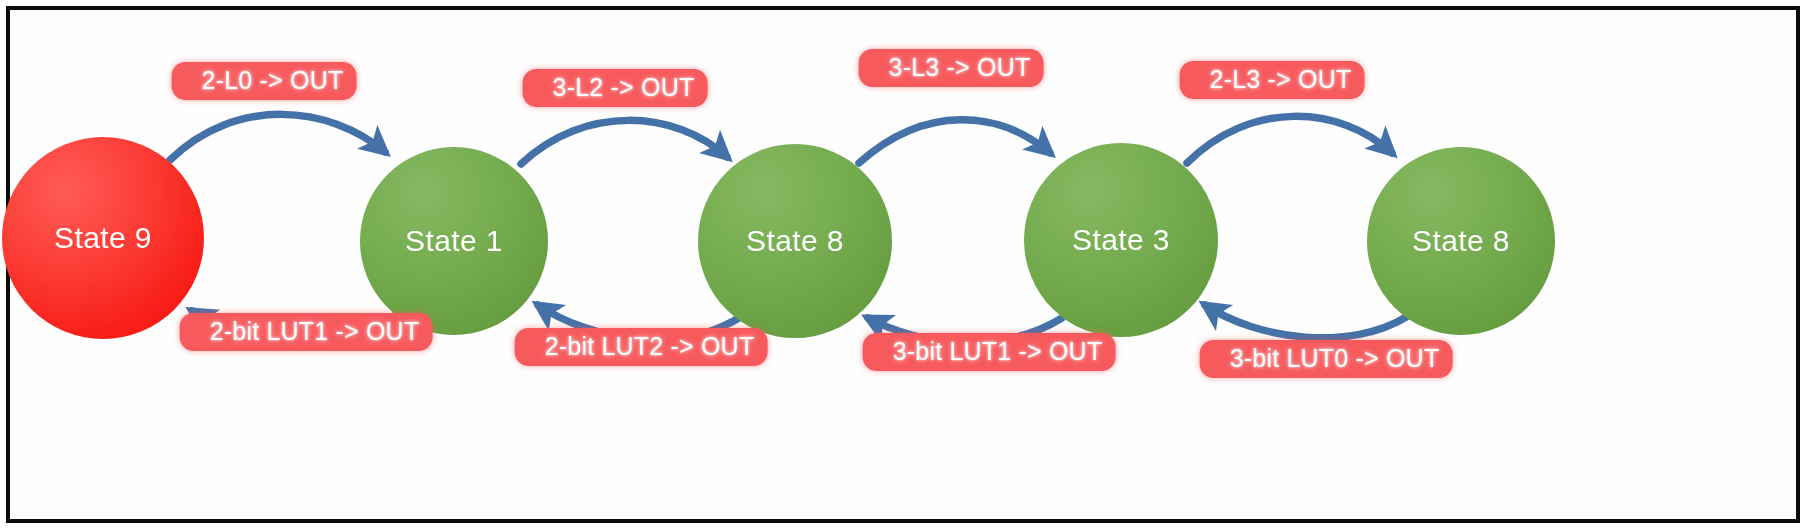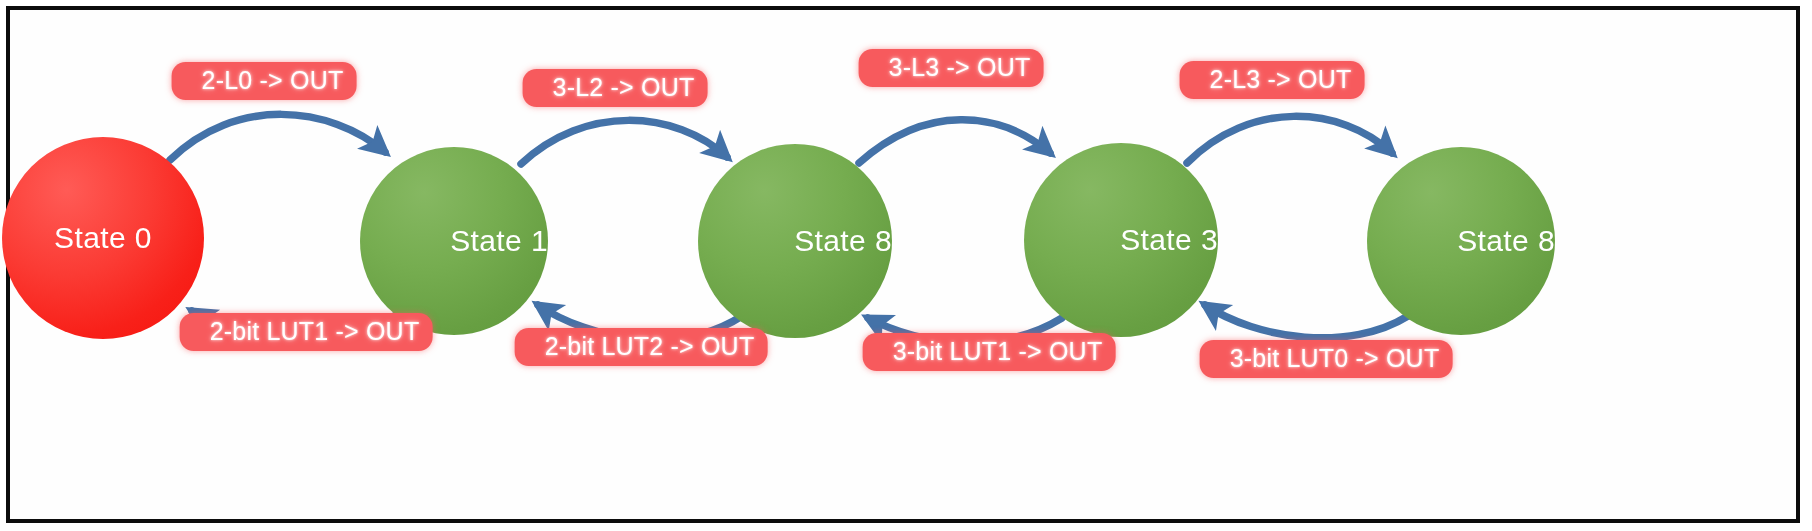--- a/index.html
+++ b/index.html
@@ -60,21 +60,20 @@
     letter-spacing: 0.4px;
     text-align: center;
     white-space: nowrap;
     font-weight: 400;
   }
   .node-red {
     background: radial-gradient(circle at 32% 26%, #ff5b56 0%, #fb3b34 42%, #f82019 72%, #f5130c 100%);
   }
   .node-green {
     background: radial-gradient(circle at 34% 24%, #86b862 0%, #76ad50 40%, #679f42 75%, #5f9a3c 100%);
-    justify-content: flex-end;
   }
   
   .edge-label {
     position: absolute;
     background: #f75a5d;
     color: #ffffff;
     border-radius: 14px;
     padding: 5px 13px 6px 30px;
     font-size: 25px;
     line-height: 1.08;
@@ -108,21 +107,21 @@
         <path d="M 1187 163 C 1250 100 1340 105 1392 153"></path>
 
         <path d="M 398 314 C 330 352 248 345 192 311"></path>
         <path d="M 742 316 C 680 356 590 340 538 305"></path>
         <path d="M 1062 318 C 1000 356 920 345 868 318"></path>
         <path d="M 1408 316 C 1350 352 1258 340 1205 305"></path>
       </g>
     </svg>
 
     <div class="state-node node-red" style="left:2px; top:137px; width:202px; height:202px;">
-      <span class="state-label">State 0</span>
+      <span class="state-label">State 9</span>
     </div>
 
     <div class="state-node node-green" style="left:360px; top:147px; width:188px; height:188px;">
       <span class="state-label">State 1</span>
     </div>
 
     <div class="state-node node-green" style="left:698px; top:144px; width:194px; height:194px;">
       <span class="state-label">State 8</span>
     </div>
 

